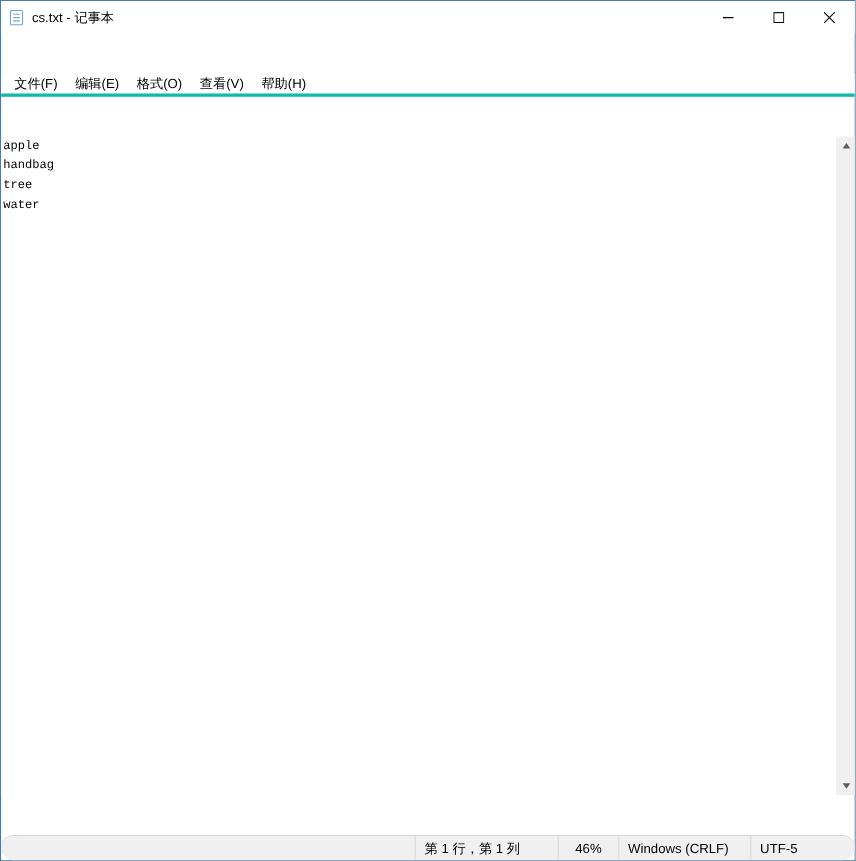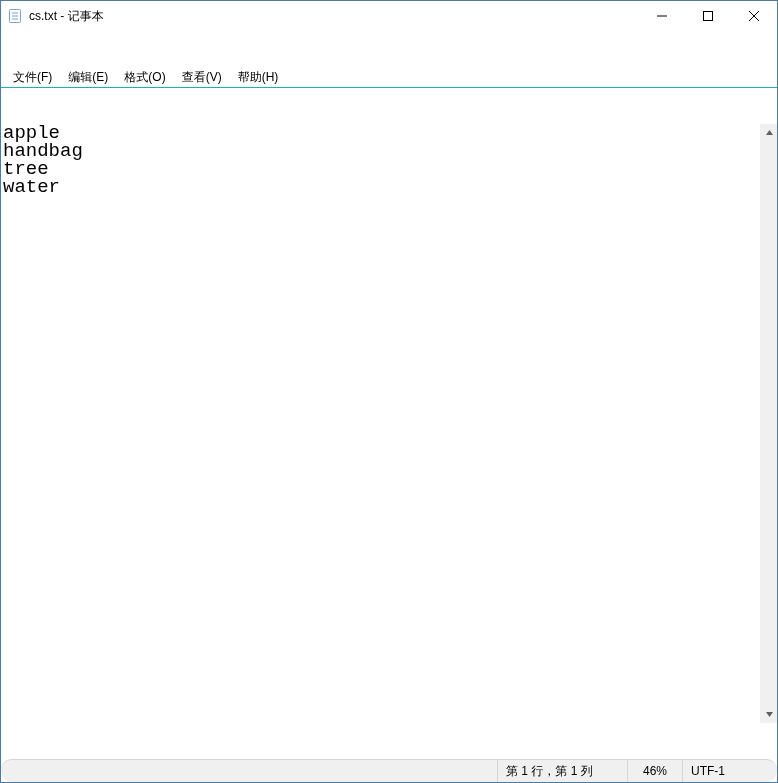--- a/index.html
+++ b/index.html
@@ -34,21 +34,21 @@
     .winbtn {
       width: 46px; height: 30px;
       display: inline-flex; align-items: center; justify-content: center;
       font-size: 10px; color: #000;
     }
     .winbtn svg { display: block; }
     
     .menubar {
       height: 21px;
       background: #fff;
-      border-bottom: 1px solid #14b8a6;
+      border-bottom: 3px solid #14b8a6;
       display: flex;
       align-items: center;
       padding-left: 4px;
       font-size: 12px;
       flex: 0 0 auto;
     }
     .menuitem {
       padding: 2px 8px;
       color: #000;
     }
@@ -57,21 +57,21 @@
       flex: 1 1 auto;
       display: flex;
       min-height: 0;
     }
     .editor {
       flex: 1 1 auto;
       border: none;
       outline: none;
       resize: none;
       font-family: Consolas, "Courier New", monospace, "Microsoft YaHei";
-      font-size: 19px;
+      font-size: 11px;
       line-height: 18px;
       padding: 0 0 0 2px;
       color: #000;
       white-space: pre;
       overflow: auto;
     }
     .vscroll {
       width: 17px;
       background: #f0f0f0;
       position: relative;
@@ -167,16 +167,17 @@
             <polygon points="1,2 8,2 4.5,7" fill="#606060"></polygon>
           </svg>
       </div>
     </div>
   </div>
 
   <div class="statusbar">
     <div class="filler"></div>
     <div class="pane cursor">第 1 行，第 1 列</div>
     <div class="pane zoom">46%</div>
-    <div class="pane enc">UTF-1</div>
+    <div class="pane eol">Windows (CRLF)</div>
+    <div class="pane enc">UTF-5</div>
   </div>
 
 </div>
 
 </body></html>

